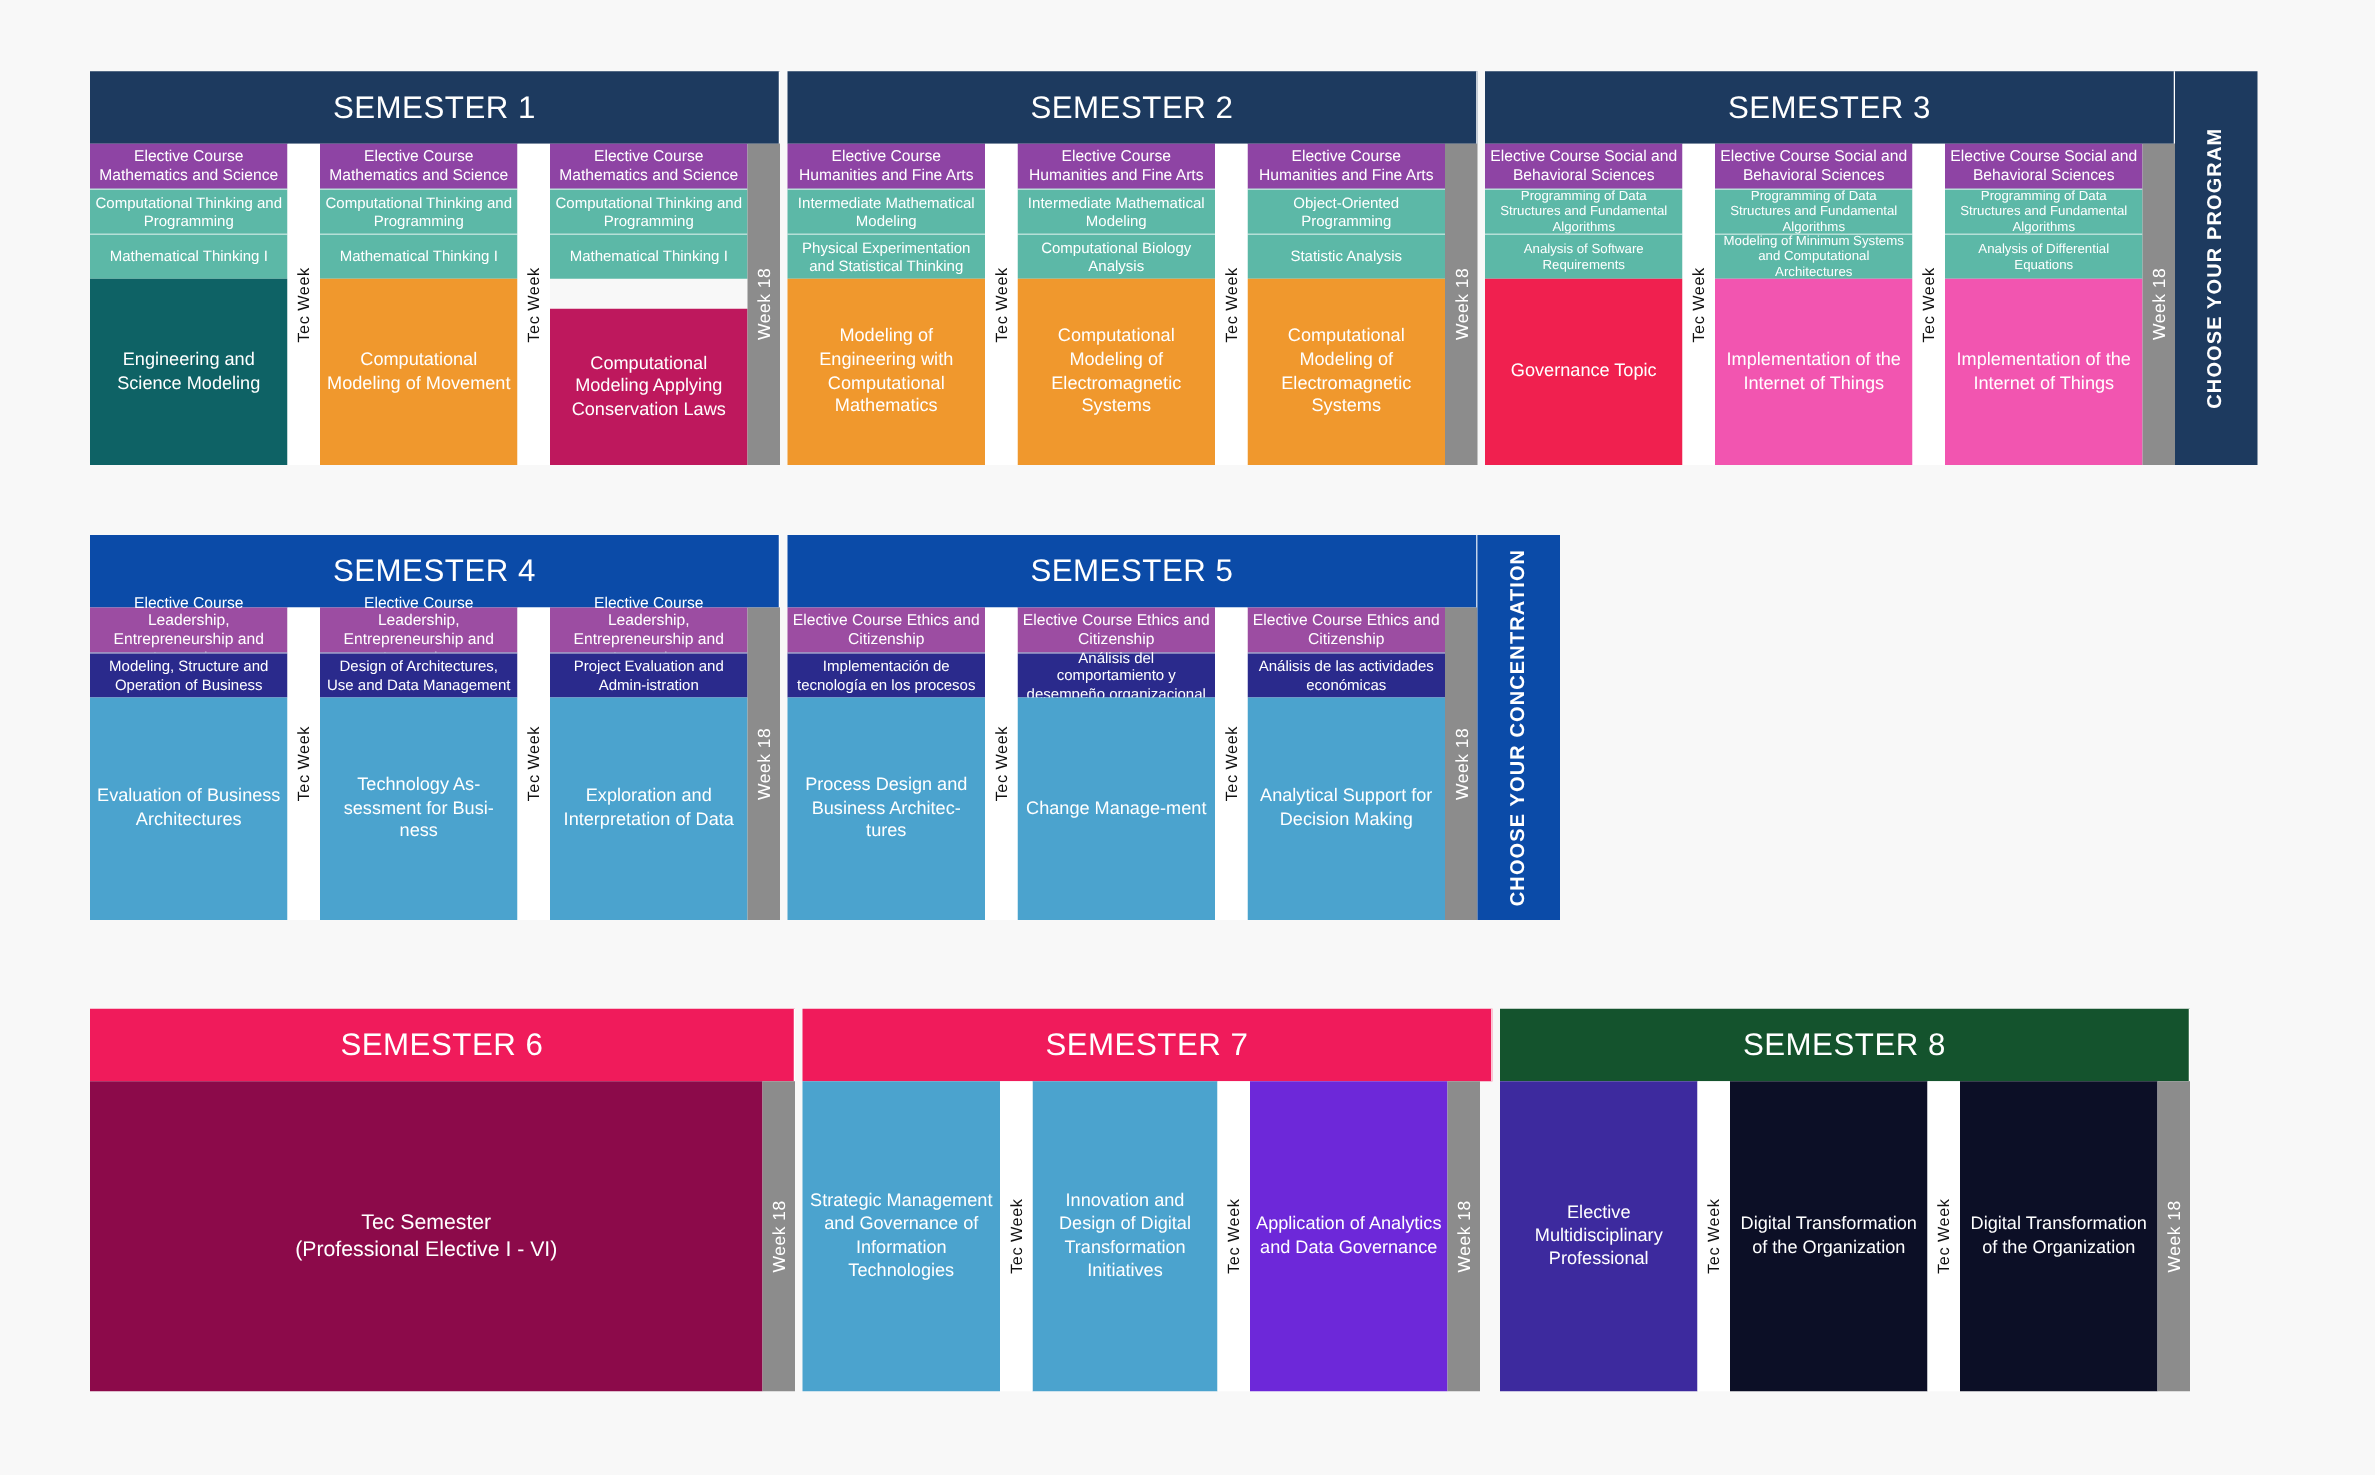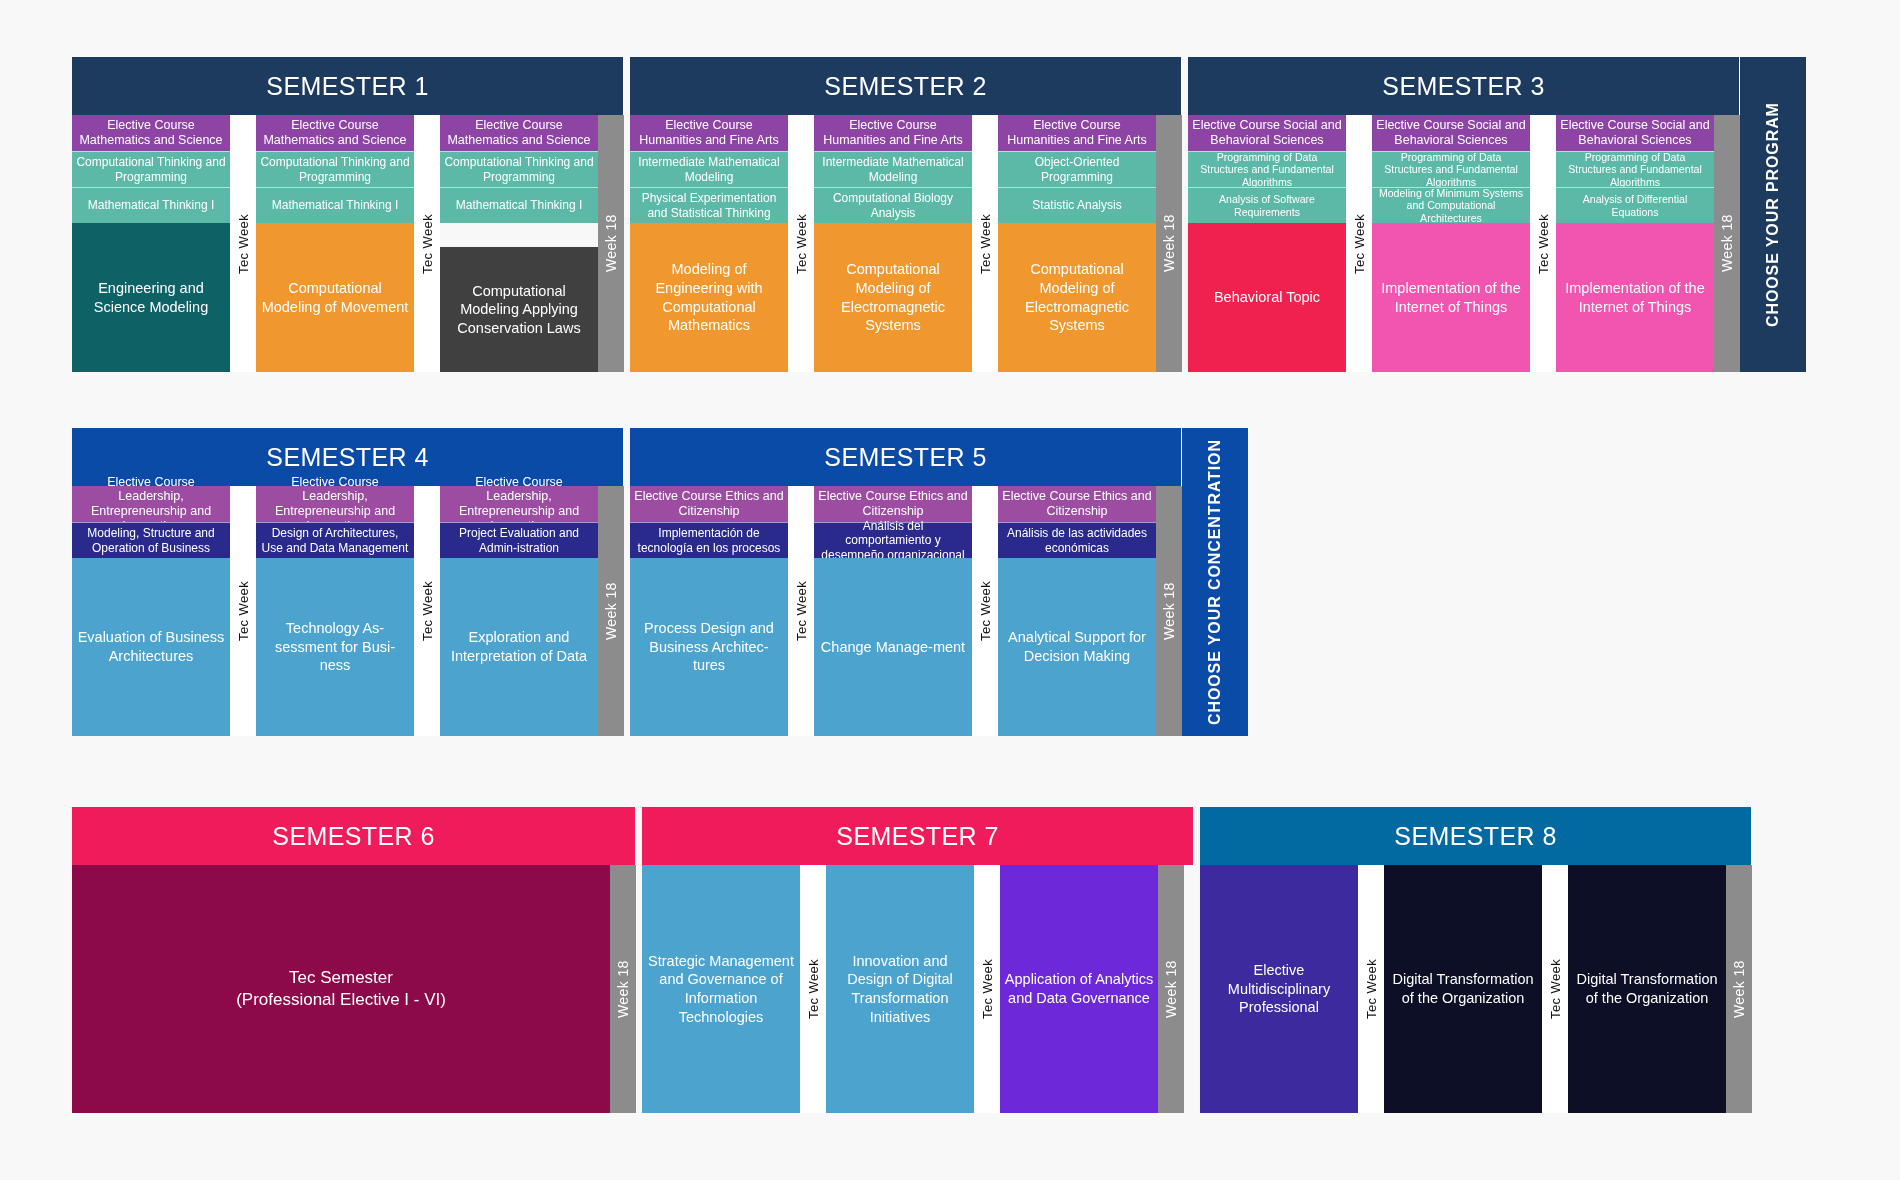--- a/index.html
+++ b/index.html
@@ -97,21 +97,21 @@
             <div class="blk elective" style="background: rgb(142, 68, 164); height: 36px; flex: 0 0 36px;">Elective Course Mathematics and Science</div>
             <div class="blk sub" style="background: rgb(92, 184, 167); height: 36px; flex: 0 0 36px;">Computational Thinking and Programming</div>
             <div class="blk sub" style="background: rgb(92, 184, 167); height: 36px; flex: 0 0 36px;">Mathematical Thinking I</div>
             <div class="blk main sm" style="background: rgb(240, 152, 45);">Computational Modeling of Movement</div>
           </div>
           <div class="vsep tecweek" style="width: 26px; height: 257px;">Tec Week</div>
           <div class="col" style="width: 158px; height: 257px;">
             <div class="blk elective" style="background: rgb(142, 68, 164); height: 36px; flex: 0 0 36px;">Elective Course Mathematics and Science</div>
             <div class="blk sub" style="background: rgb(92, 184, 167); height: 36px; flex: 0 0 36px;">Computational Thinking and Programming</div>
             <div class="blk sub" style="background: rgb(92, 184, 167); height: 36px; flex: 0 0 36px;">Mathematical Thinking I</div>
-            <div class="blk main sm" style="background: #404040; margin-top: 24px;">Computational Modeling Applying Conservation Laws</div>
+            <div class="blk main sm" style="background: #be185d; margin-top: 24px;">Computational Modeling Applying Conservation Laws</div>
           </div>
           <div class="vsep week18" style="width: 26px; height: 257px;">Week 18</div>
         </div>
       </div>
       <div style="width: 6px; height: 1px;"></div>
       <div class="sem-group">
         <div class="sem-header" style="background: rgb(29, 58, 95); width: 552px;">SEMESTER 2</div>
         <div class="sem-body" style="height: 257px; width: 552px;">
           <div class="col" style="width: 158px; height: 257px;">
             <div class="blk elective" style="background: rgb(142, 68, 164); height: 36px; flex: 0 0 36px;">Elective Course Humanities and Fine Arts</div>
@@ -137,21 +137,21 @@
         </div>
       </div>
       <div style="width: 6px; height: 1px;"></div>
       <div class="sem-group">
         <div class="sem-header" style="background: rgb(29, 58, 95); width: 552px;">SEMESTER 3</div>
         <div class="sem-body" style="height: 257px; width: 552px;">
           <div class="col" style="width: 158px; height: 257px;">
             <div class="blk elective" style="background: rgb(142, 68, 164); height: 36px; flex: 0 0 36px;">Elective Course Social and Behavioral Sciences</div>
             <div class="blk sub small" style="background: rgb(92, 184, 167); height: 36px; flex: 0 0 36px;">Programming of Data Structures and Fundamental Algorithms</div>
             <div class="blk sub small" style="background: rgb(92, 184, 167); height: 36px; flex: 0 0 36px;">Analysis of Software Requirements</div>
-            <div class="blk main sm" style="background: rgb(240, 32, 79);">Behavioral Topic</div>
+            <div class="blk main sm" style="background: rgb(240, 32, 79);">Governance Topic</div>
           </div>
           <div class="vsep tecweek" style="width: 26px; height: 257px;">Tec Week</div>
           <div class="col" style="width: 158px; height: 257px;">
             <div class="blk elective" style="background: rgb(142, 68, 164); height: 36px; flex: 0 0 36px;">Elective Course Social and Behavioral Sciences</div>
             <div class="blk sub small" style="background: rgb(92, 184, 167); height: 36px; flex: 0 0 36px;">Programming of Data Structures and Fundamental Algorithms</div>
             <div class="blk sub small" style="background: rgb(92, 184, 167); height: 36px; flex: 0 0 36px;">Modeling of Minimum Systems and Computational Architectures</div>
             <div class="blk main sm" style="background: rgb(242, 85, 176);">Implementation of the Internet of Things</div>
           </div>
           <div class="vsep tecweek" style="width: 26px; height: 257px;">Tec Week</div>
           <div class="col" style="width: 158px; height: 257px;">
@@ -238,21 +238,21 @@
           </div>
           <div class="vsep tecweek" style="width: 26px; height: 248px;">Tec Week</div>
           <div class="col" style="width: 158px; height: 248px;">
             <div class="blk main sm" style="background: #6d28d9;">Application of Analytics and Data Governance</div>
           </div>
           <div class="vsep week18" style="width: 26px; height: 248px;">Week 18</div>
         </div>
       </div>
       <div style="width: 6px; height: 1px;"></div>
       <div class="sem-group">
-        <div class="sem-header" style="background: #0369a1; width: 552px;">SEMESTER 8</div>
+        <div class="sem-header" style="background: #14532d; width: 552px;">SEMESTER 8</div>
         <div class="sem-body" style="height: 248px; width: 552px;">
           <div class="col" style="width: 158px; height: 248px;">
             <div class="blk main sm" style="background: rgb(61, 42, 158);">Elective Multidisciplinary Professional</div>
           </div>
           <div class="vsep tecweek" style="width: 26px; height: 248px;">Tec Week</div>
           <div class="col" style="width: 158px; height: 248px;">
             <div class="blk main sm" style="background: rgb(12, 15, 38);">Digital Transformation of the Organization</div>
           </div>
           <div class="vsep tecweek" style="width: 26px; height: 248px;">Tec Week</div>
           <div class="col" style="width: 158px; height: 248px;">

